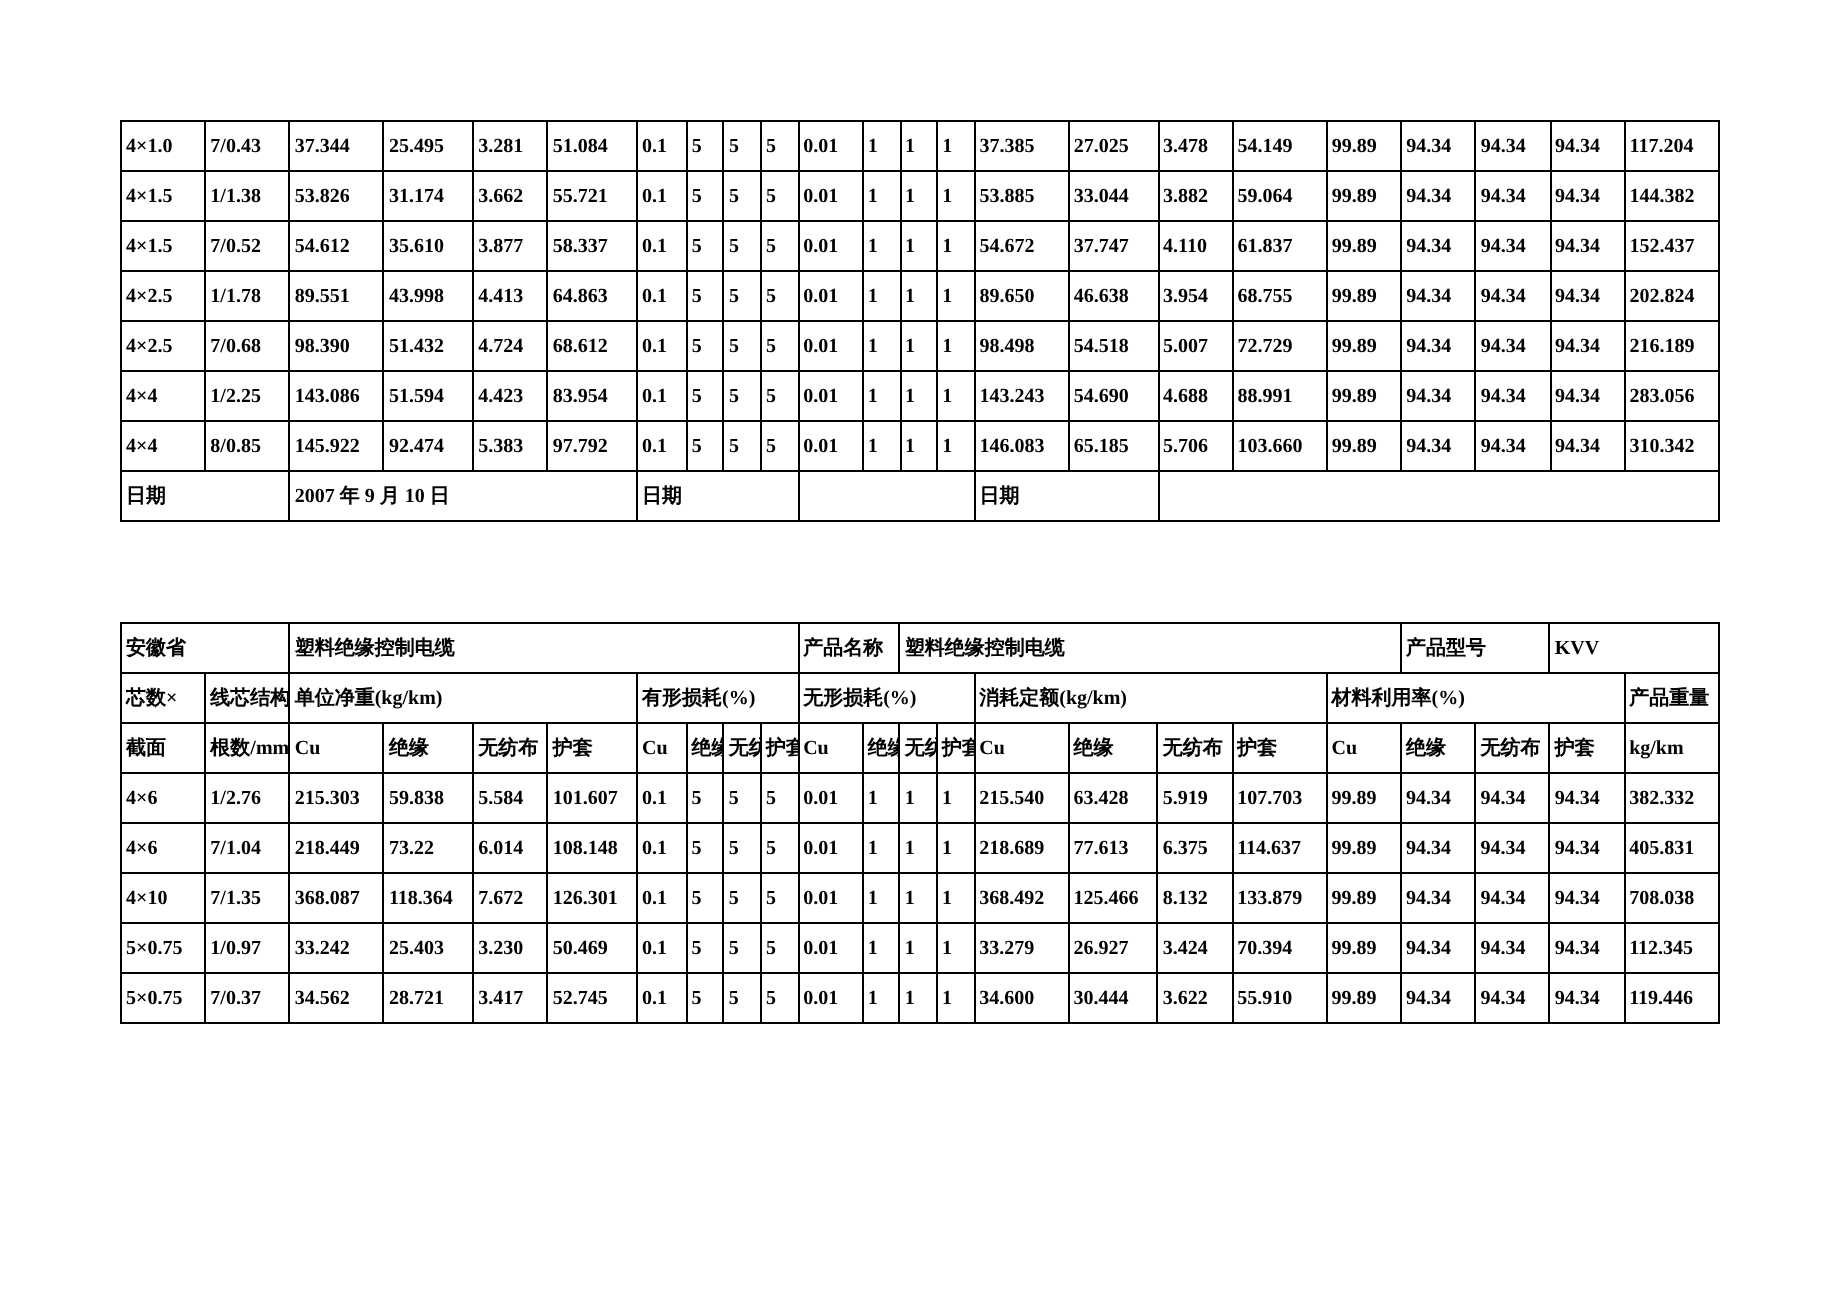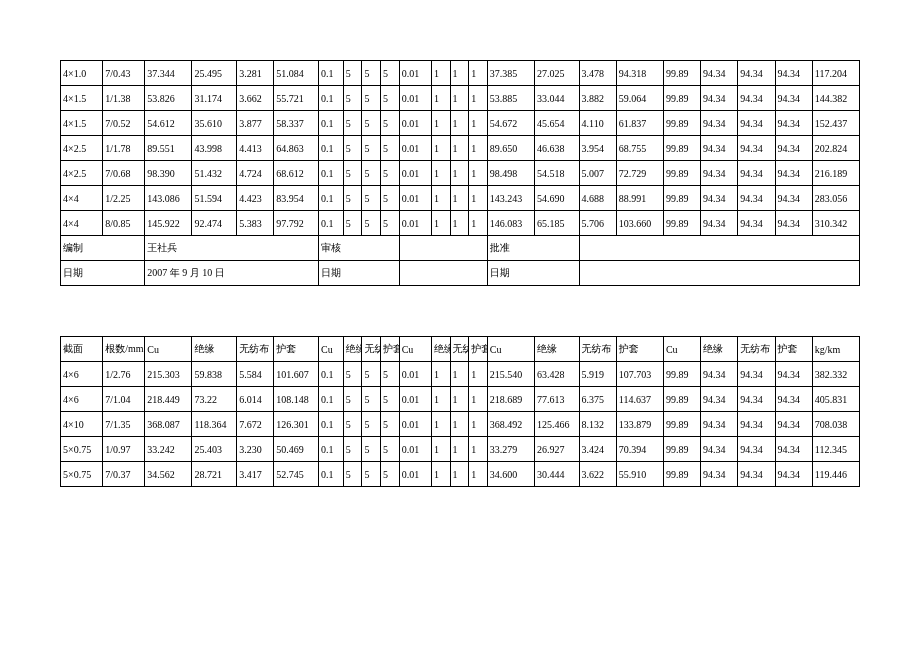--- a/index.html
+++ b/index.html
@@ -9,20 +9,21 @@
     margin: 0;
     padding: 60px;
     color: #000;
     width: 920px;
     box-sizing: border-box;
   }
   table {
     border-collapse: collapse;
     width: 100%;
     table-layout: fixed;
+    font-weight: bold;
   }
   td {
     border: 1px solid #000;
     padding: 3px 2px;
     height: 18px;
     font-size: 10px;
     overflow: hidden;
     white-space: nowrap;
     vertical-align: middle;
   }
@@ -69,21 +70,21 @@
         <td>5</td>
         <td>5</td>
         <td>5</td>
         <td>0.01</td>
         <td>1</td>
         <td>1</td>
         <td>1</td>
         <td>37.385</td>
         <td>27.025</td>
         <td>3.478</td>
-        <td>94.318</td>
+        <td>54.149</td>
         <td>99.89</td>
         <td>94.34</td>
         <td>94.34</td>
         <td>94.34</td>
         <td>117.204</td>
       </tr>
       <tr>
         <td>4×1.5</td>
         <td>1/1.38</td>
         <td>53.826</td>
@@ -117,21 +118,21 @@
         <td>58.337</td>
         <td>0.1</td>
         <td>5</td>
         <td>5</td>
         <td>5</td>
         <td>0.01</td>
         <td>1</td>
         <td>1</td>
         <td>1</td>
         <td>54.672</td>
-        <td>45.654</td>
+        <td>37.747</td>
         <td>4.110</td>
         <td>61.837</td>
         <td>99.89</td>
         <td>94.34</td>
         <td>94.34</td>
         <td>94.34</td>
         <td>152.437</td>
       </tr>
       <tr>
         <td>4×2.5</td>
@@ -228,28 +229,20 @@
         <td>5.706</td>
         <td>103.660</td>
         <td>99.89</td>
         <td>94.34</td>
         <td>94.34</td>
         <td>94.34</td>
         <td>310.342</td>
       </tr>
     </tbody>
   <tbody>
-      <tr>
-    <td colspan="2">编制</td>
-    <td colspan="4">王社兵</td>
-    <td colspan="4">审核</td>
-    <td colspan="4"></td>
-    <td colspan="2">批准</td>
-    <td colspan="7"></td>
-  </tr>
   <tr>
     <td colspan="2">日期</td>
     <td colspan="4">2007 年 9 月 10 日</td>
     <td colspan="4">日期</td>
     <td colspan="4"></td>
     <td colspan="2">日期</td>
     <td colspan="7"></td>
   </tr>
 </tbody>
   </table>
@@ -276,20 +269,38 @@
       <col style="width:36px">
       <col style="width:30px">
       <col style="width:38px">
     <col style="width:30px">
       <col style="width:30px">
       <col style="width:30px">
       <col style="width:30px">
     <col style="width:38px">
   </colgroup>
   <tbody>
+      <tr>
+    <td colspan="2">安徽省</td>
+    <td colspan="8">塑料绝缘控制电缆</td>
+    <td colspan="2">产品名称</td>
+    <td colspan="7">塑料绝缘控制电缆</td>
+    <td colspan="2">产品型号</td>
+    <td colspan="2">KVV</td>
+  </tr>
+  <tr>
+    <td>芯数×</td>
+    <td>线芯结构</td>
+    <td colspan="4">单位净重(kg/km)</td>
+    <td colspan="4">有形损耗(%)</td>
+    <td colspan="4">无形损耗(%)</td>
+    <td colspan="4">消耗定额(kg/km)</td>
+    <td colspan="4">材料利用率(%)</td>
+    <td>产品重量</td>
+  </tr>
   <tr>
     <td>截面</td>
     <td>根数/mm</td>
     <td>Cu</td>
         <td>绝缘</td>
         <td>无纺布</td>
         <td>护套</td>
     <td>Cu</td>
         <td>绝缘</td>
         <td>无纺布</td>

